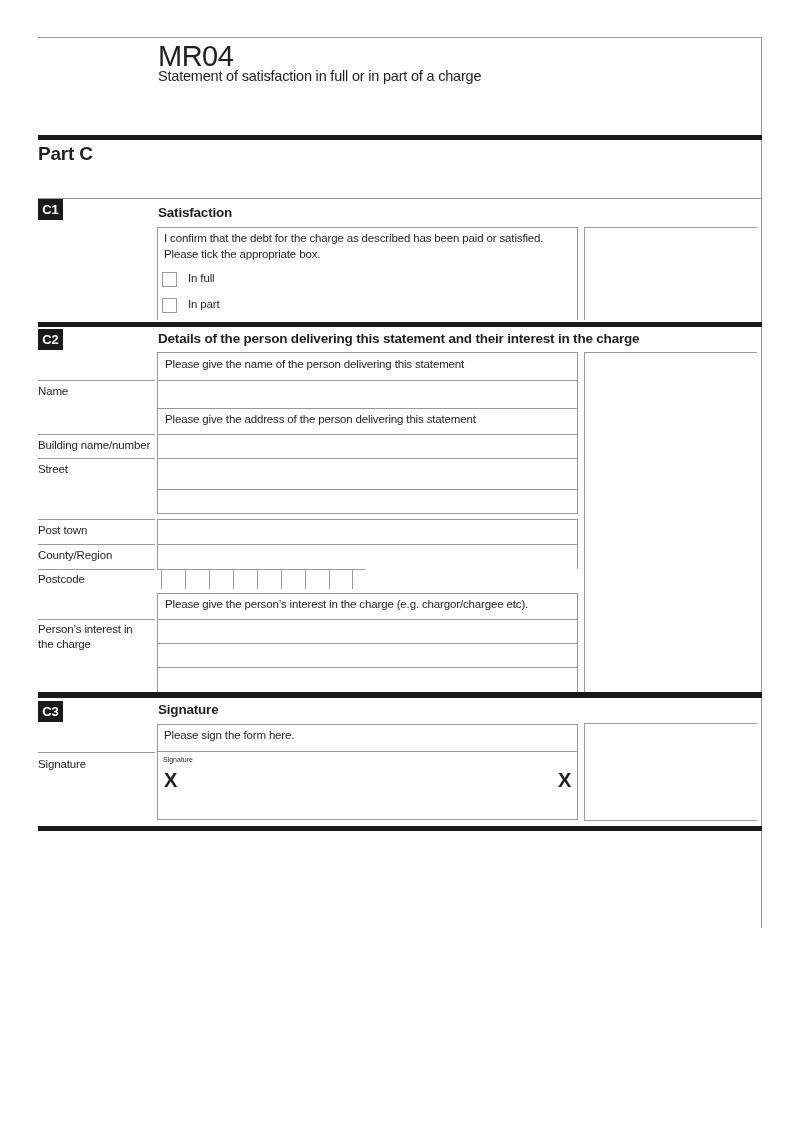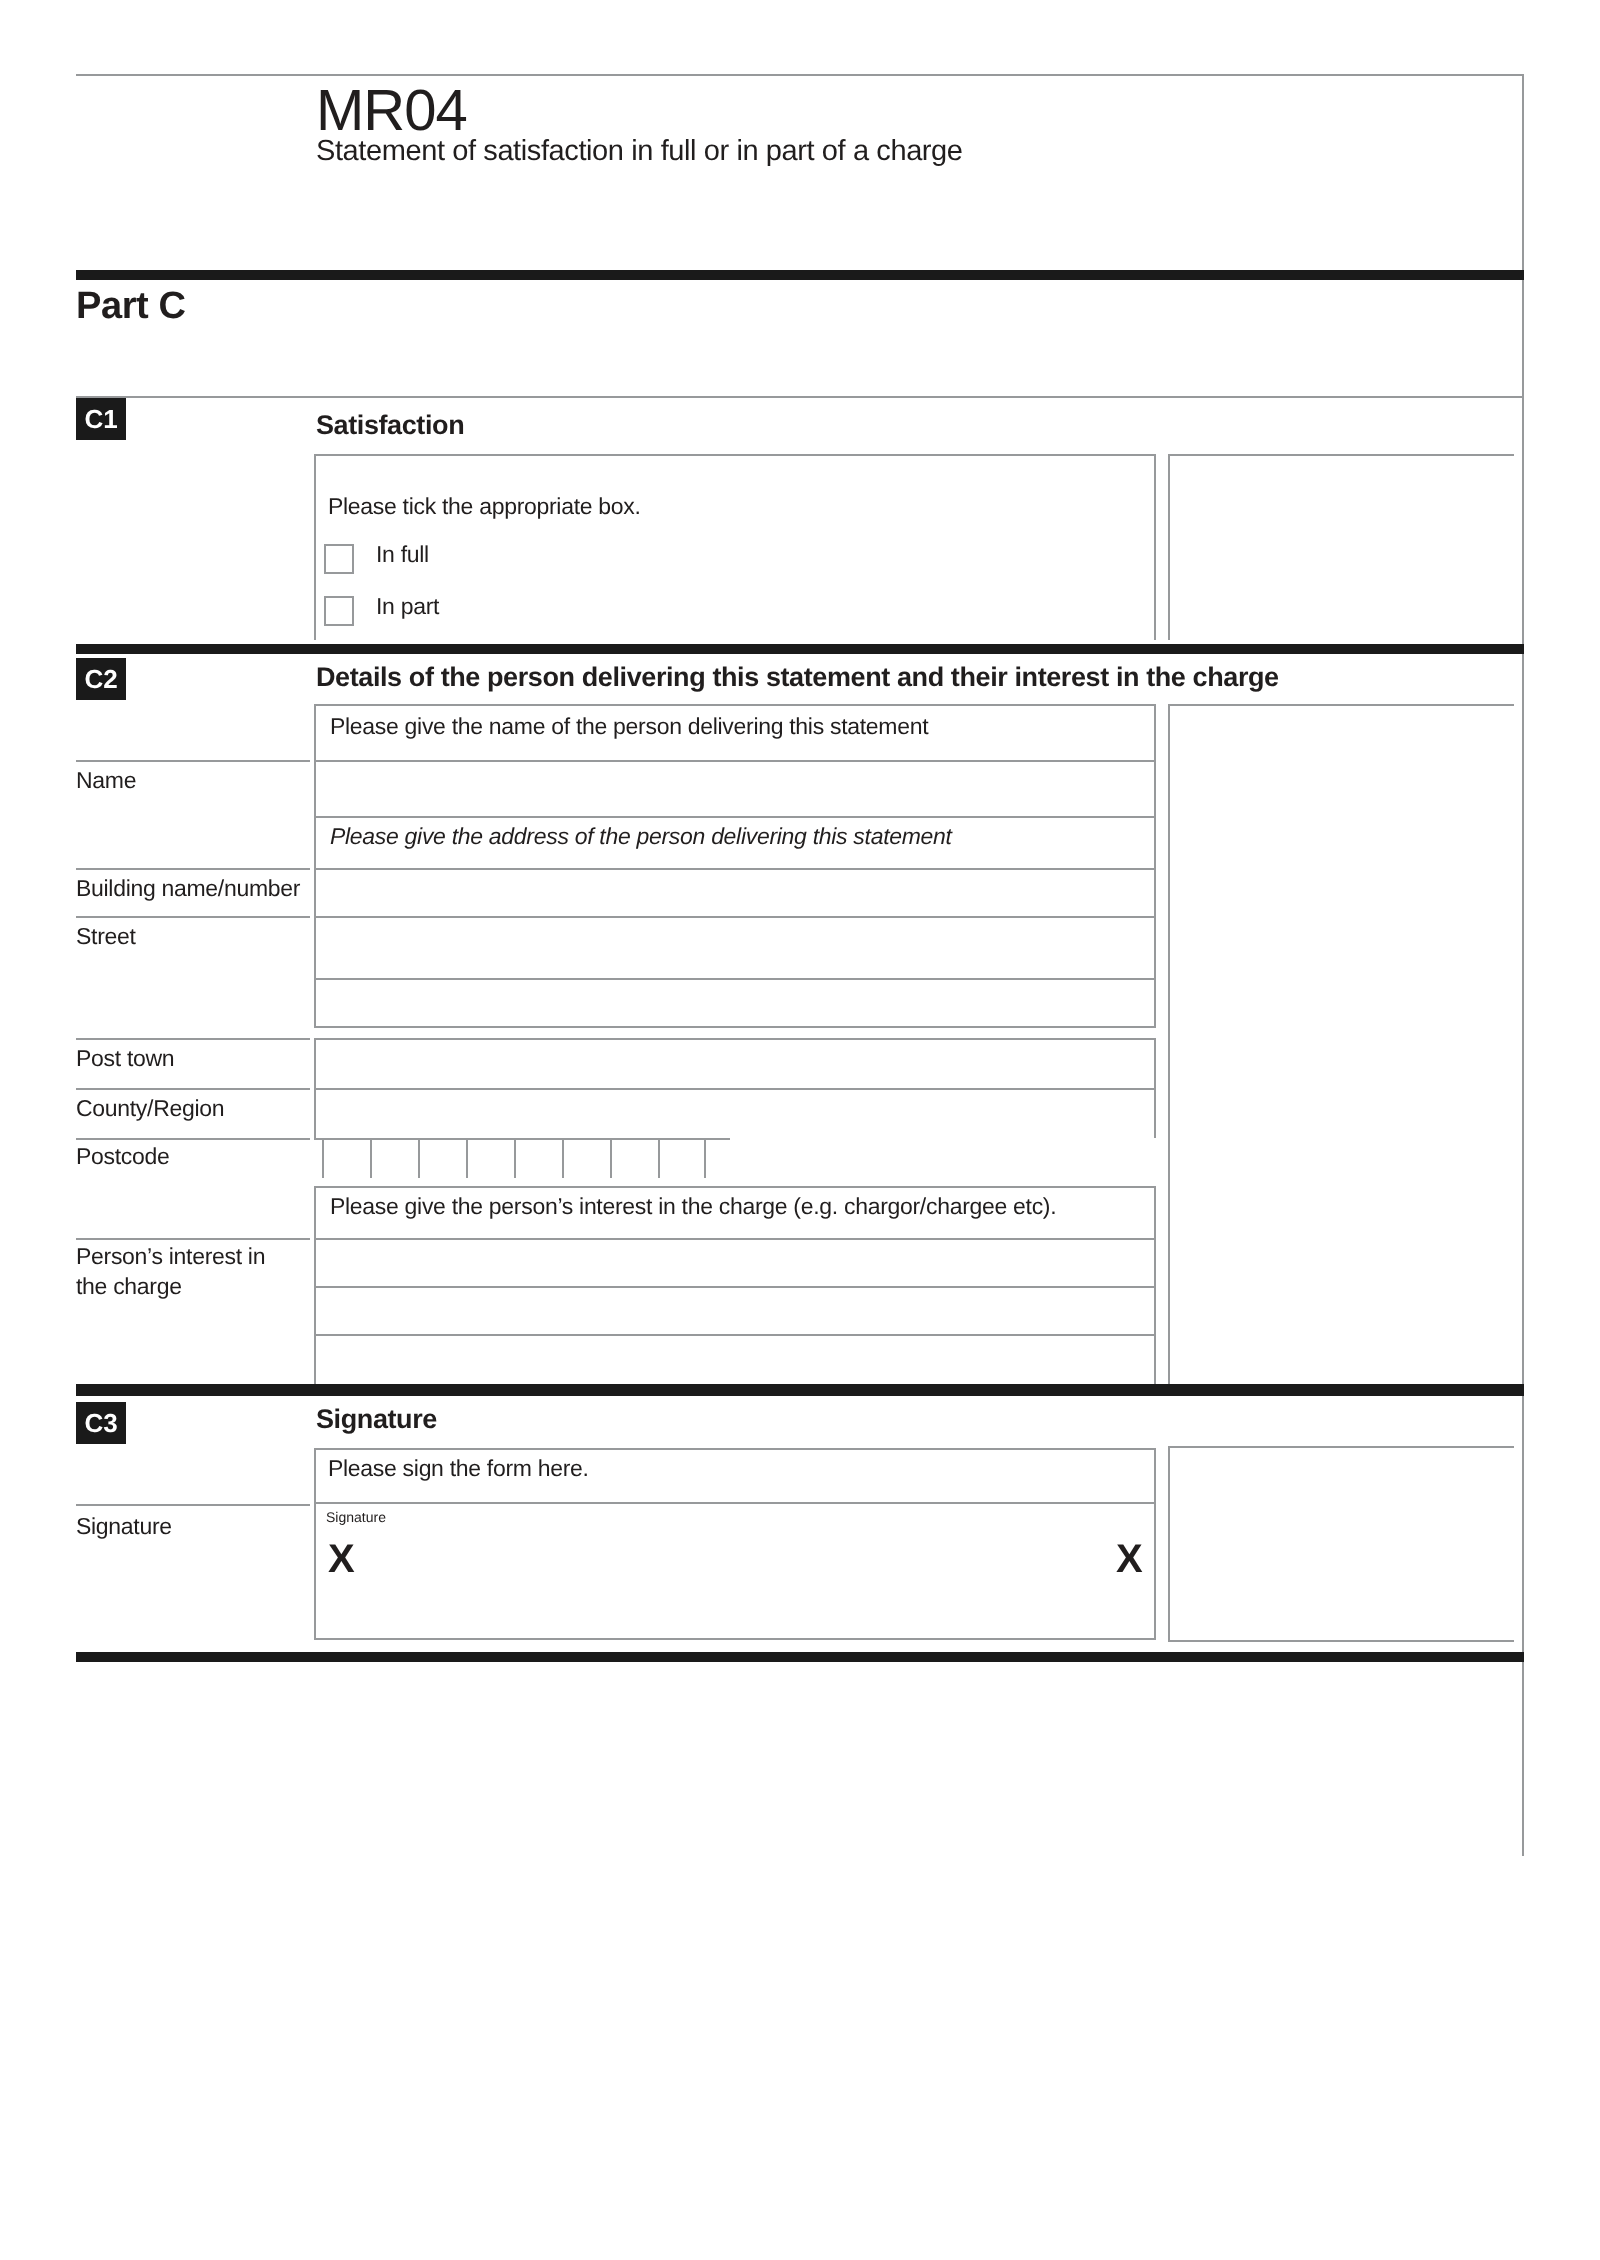--- a/index.html
+++ b/index.html
@@ -40,39 +40,40 @@
   <div class="abs subtitle" style="left:158px;top:68px;">Statement of satisfaction in full or in part of a charge</div>
 
   <div class="abs bar" style="left:38px;top:135px;width:724px;height:5px;"></div>
   <div class="abs h-part" style="left:38px;top:143px;">Part C</div>
 
   <div class="abs rule" style="left:38px;top:198px;width:724px;"></div>
   <div class="abs badge" style="left:38px;top:199px;">C1</div>
   <div class="abs heading" style="left:158px;top:205px;">Satisfaction</div>
 
   <div class="abs bt bl br" style="left:157px;top:227px;width:421px;height:93px;"></div>
+  <div class="abs txt" style="left:164px;top:231px;width:410px;">I confirm that the debt for the charge as described has been paid or satisfied.</div>
   <div class="abs txt" style="left:164px;top:247px;width:410px;">Please tick the appropriate box.</div>
 
   <div class="abs cb" style="left:162px;top:272px;"></div>
   <div class="abs txt" style="left:188px;top:271px;">In full</div>
   <div class="abs cb" style="left:162px;top:298px;"></div>
   <div class="abs txt" style="left:188px;top:297px;">In part</div>
 
   <div class="abs bt bl" style="left:584px;top:227px;width:173px;height:93px;"></div>
 
   <div class="abs bar" style="left:38px;top:322px;width:724px;height:5px;"></div>
   <div class="abs badge" style="left:38px;top:329px;">C2</div>
   <div class="abs heading" style="left:158px;top:331px;width:604px;">Details of the person delivering this statement and their interest in the charge</div>
 
   <div class="abs bt bl br" style="left:157px;top:352px;width:421px;height:28px;">
     <div class="txt" style="margin:4px 0 0 7px;">Please give the name of the person delivering this statement</div>
   </div>
   <div class="abs bt bl br" style="left:157px;top:380px;width:421px;height:28px;"></div>
   <div class="abs bt bl br" style="left:157px;top:408px;width:421px;height:26px;">
-    <div class="txt" style="margin:3px 0 0 7px;font-style:italic;">Please give the address of the person delivering this statement</div>
+    <div class="txt" style="margin:3px 0 0 7px;">Please give the address of the person delivering this statement</div>
   </div>
   <div class="abs bt bl br" style="left:157px;top:434px;width:421px;height:24px;"></div>
   <div class="abs bt bl br" style="left:157px;top:458px;width:421px;height:31px;"></div>
   <div class="abs bt bl br bb" style="left:157px;top:489px;width:421px;height:25px;"></div>
   <div class="abs bt bl br" style="left:157px;top:519px;width:421px;height:25px;"></div>
   <div class="abs bt bl br" style="left:157px;top:544px;width:421px;height:25px;"></div>
 
   <div class="abs rule" style="left:157px;top:569px;width:208px;"></div>
   <div class="abs pc-row" style="left:161px;top:570px;">
       <div class="pc-cell"></div>

